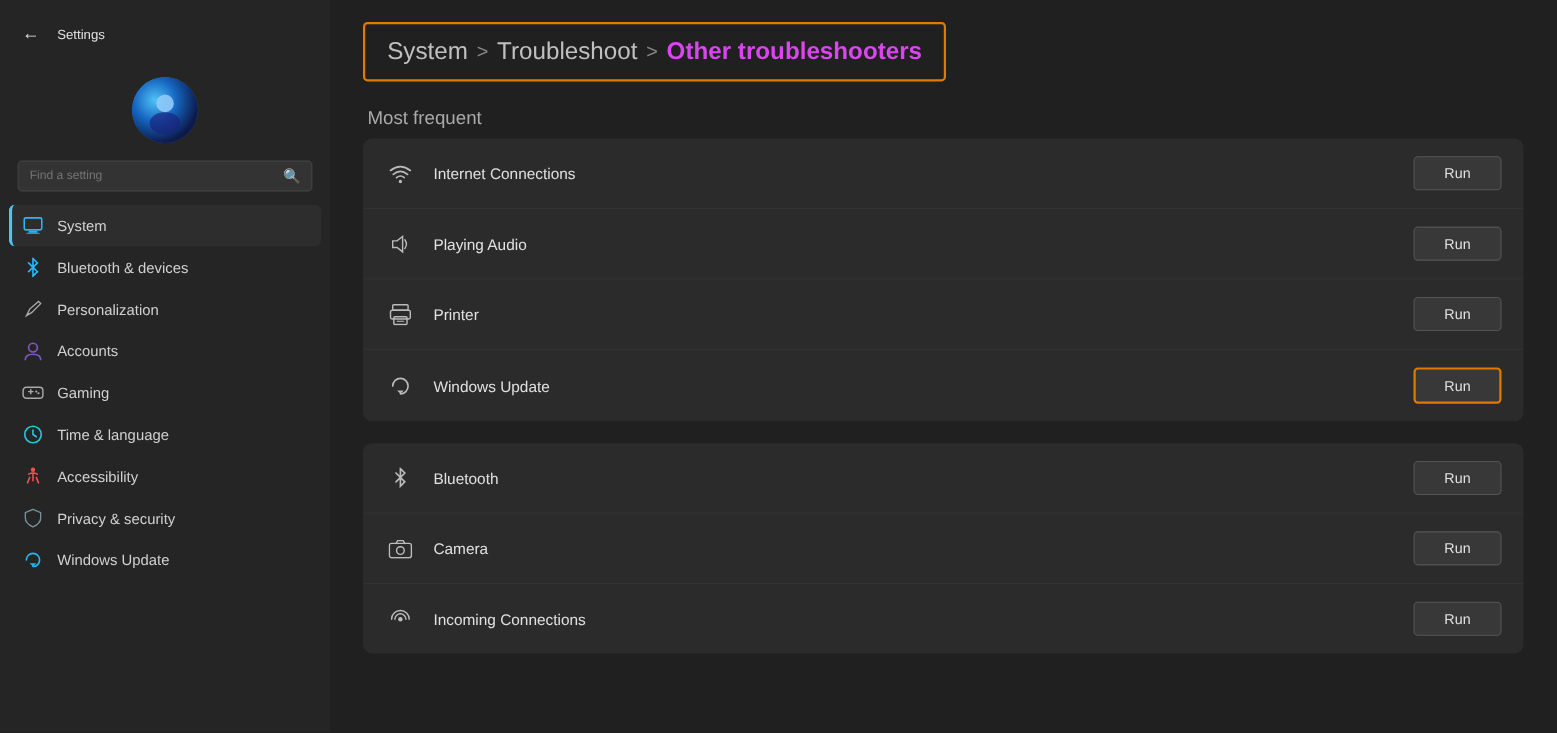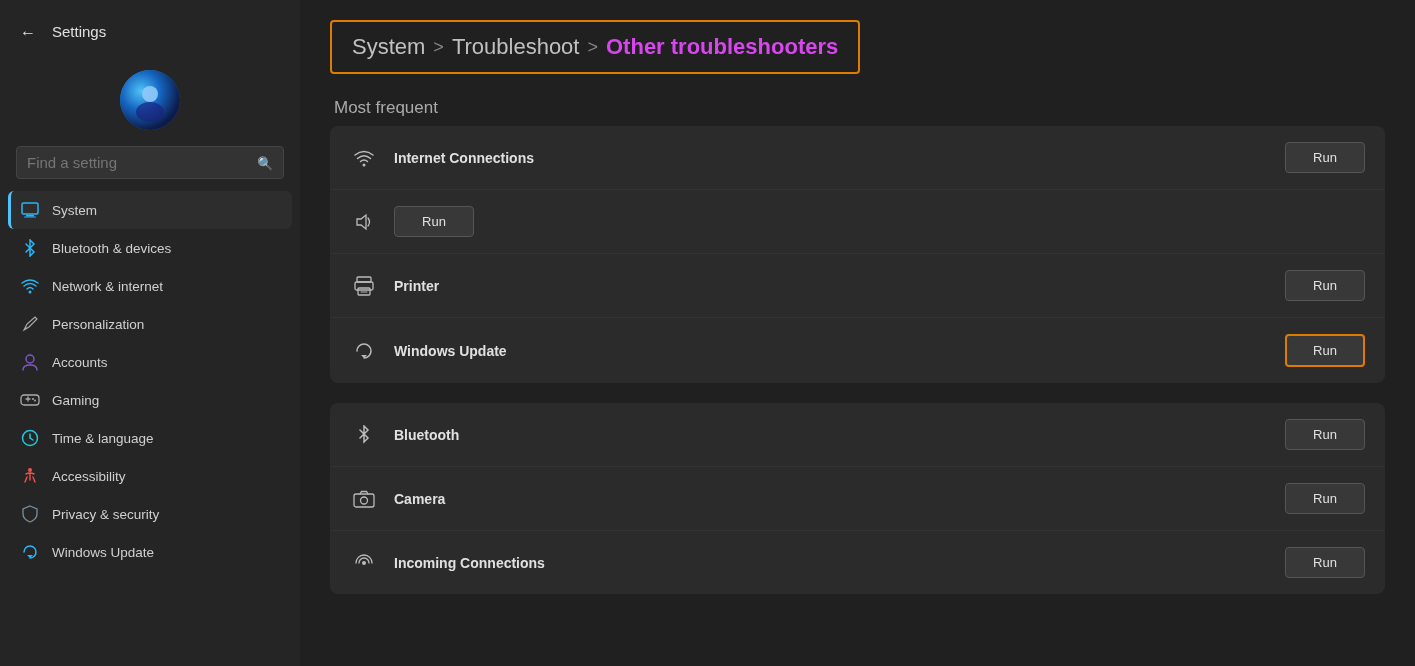--- a/index.html
+++ b/index.html
@@ -36,21 +36,21 @@
       background: none;
       border: none;
       color: #e0e0e0;
       cursor: pointer;
       font-size: 16px;
       padding: 4px;
       border-radius: 4px;
     }
 
     .app-title {
-      font-size: 15px;
+      font-size: 12px;
       font-weight: 400;
       color: #e0e0e0;
     }
 
     .avatar-container {
       display: flex;
       justify-content: center;
       padding: 10px 0 16px 0;
     }
 
@@ -69,21 +69,21 @@
       padding: 0 16px 12px 16px;
     }
 
     .search-box {
       width: 100%;
       background: #333;
       border: 1px solid #444;
       border-radius: 4px;
       padding: 7px 32px 7px 10px;
       color: #ccc;
-      font-size: 15px;
+      font-size: 11px;
       outline: none;
       position: relative;
     }
 
     .search-wrapper {
       position: relative;
     }
 
     .search-icon-inner {
       position: absolute;
@@ -208,21 +208,20 @@
       justify-content: center;
       color: #bbb;
       font-size: 18px;
       flex-shrink: 0;
     }
 
     .item-label {
       flex: 1;
       font-size: 14px;
       color: #e0e0e0;
-      font-weight: bold;
     }
 
     .run-btn {
       background: #383838;
       border: 1px solid #555;
       color: #e0e0e0;
       padding: 7px 22px;
       border-radius: 4px;
       cursor: pointer;
       font-size: 13px;
@@ -282,31 +281,20 @@
 
     <div class="nav-item">
       <div class="nav-icon icon-bluetooth">
         <svg width="16" height="18" viewBox="0 0 16 18" fill="none">
           <path d="M4 5l8 8-4 4V1l4 4-8 8" stroke="#29b6f6" stroke-width="1.5" stroke-linecap="round"></path>
         </svg>
       </div>
       <span>Bluetooth &amp; devices</span>
     </div>
 
-    <div class="nav-item">
-      <div class="nav-icon icon-network">
-        <svg width="18" height="16" viewBox="0 0 18 16" fill="none">
-          <path d="M1 5 Q9 -1 17 5" stroke="#29b6f6" stroke-width="1.5" stroke-linecap="round" fill="none"></path>
-          <path d="M3 8 Q9 3 15 8" stroke="#29b6f6" stroke-width="1.5" stroke-linecap="round" fill="none"></path>
-          <path d="M6 11 Q9 8 12 11" stroke="#29b6f6" stroke-width="1.5" stroke-linecap="round" fill="none"></path>
-          <circle cx="9" cy="14" r="1.5" fill="#29b6f6"></circle>
-        </svg>
-      </div>
-      <span>Network &amp; internet</span>
-    </div>
 
     <div class="nav-item">
       <div class="nav-icon">
         <svg width="18" height="18" viewBox="0 0 18 18" fill="none">
           <path d="M3 15 L6 9 L14 2 L16 4 L8 12 Z" stroke="#aaa" stroke-width="1.2" fill="none"></path>
           <path d="M3 15 L5 12 L6 13 Z" fill="#aaa"></path>
         </svg>
       </div>
       <span>Personalization</span>
     </div>
@@ -402,20 +390,21 @@
       <button class="run-btn">Run</button>
     </div>
 
     <div class="troubleshooter-item">
       <div class="item-icon">
         <svg width="20" height="18" viewBox="0 0 20 18" fill="none">
           <path d="M3 6 H7 L12 2 L12 16 L7 12 H3 Z" stroke="#bbb" stroke-width="1.3" fill="none"></path>
           <path d="M14 5 Q17 9 14 13" stroke="#bbb" stroke-width="1.3" stroke-linecap="round" fill="none"></path>
         </svg>
       </div>
+      <span class="item-label">Playing Audio</span>
       <button class="run-btn">Run</button>
     </div>
 
     <div class="troubleshooter-item">
       <div class="item-icon">
         <svg width="22" height="20" viewBox="0 0 22 20" fill="none">
           <rect x="4" y="1" width="14" height="5" rx="1" stroke="#bbb" stroke-width="1.3" fill="none"></rect>
           <rect x="2" y="6" width="18" height="8" rx="1.5" stroke="#bbb" stroke-width="1.3" fill="none"></rect>
           <rect x="5" y="12" width="12" height="7" rx="1" stroke="#bbb" stroke-width="1.3" fill="none"></rect>
           <path d="M8 16 H14" stroke="#bbb" stroke-width="1" stroke-linecap="round"></path>

